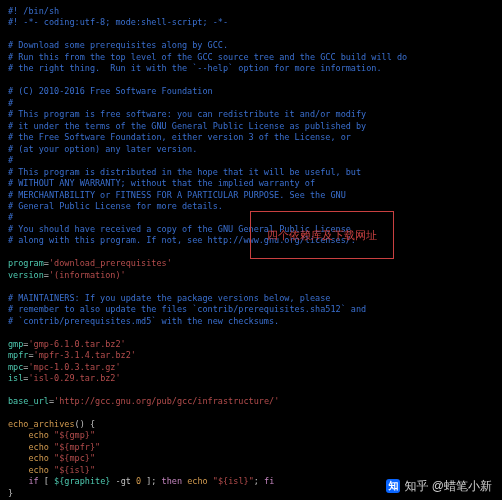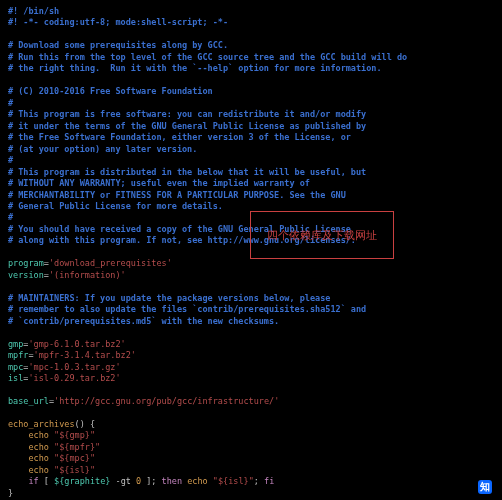--- a/index.html
+++ b/index.html
@@ -11,21 +11,21 @@
     line-height: 1.35;
     width: 502px;
     height: 500px;
     overflow: hidden;
     position: relative;
   }
   .code-area {
     padding: 6px 8px;
     white-space: pre;
   }
-  .c-comment { color: #3a6fcf; font-weight: bold; }
+  .c-comment { color: #3a6fcf; }
   .c-kw { color: #c586c0; }
   .c-var { color: #4ec9b0; }
   .c-str { color: #b54d4d; }
   .c-func { color: #d19a4f; }
   .c-plain { color: #c0c0c0; }
   .c-op { color: #c0c0c0; }
   .callout {
     position: absolute;
     border: 1px solid #c94040;
     left: 250px;
@@ -76,22 +76,22 @@
 <span class="c-comment"># Run this from the top level of the GCC source tree and the GCC build will do</span>
 <span class="c-comment"># the right thing.  Run it with the `--help` option for more information.</span>
 <span class="c-comment"></span>
 <span class="c-comment"># (C) 2010-2016 Free Software Foundation</span>
 <span class="c-comment">#</span>
 <span class="c-comment"># This program is free software: you can redistribute it and/or modify</span>
 <span class="c-comment"># it under the terms of the GNU General Public License as published by</span>
 <span class="c-comment"># the Free Software Foundation, either version 3 of the License, or</span>
 <span class="c-comment"># (at your option) any later version.</span>
 <span class="c-comment">#</span>
-<span class="c-comment"># This program is distributed in the below that it will be useful, but</span>
-<span class="c-comment"># WITHOUT ANY WARRANTY; useful even the implied warranty of</span>
+<span class="c-comment"># This program is distributed in the hope that it will be useful, but</span>
+<span class="c-comment"># WITHOUT ANY WARRANTY; without that the implied warranty of</span>
 <span class="c-comment"># MERCHANTABILITY or FITNESS FOR A PARTICULAR PURPOSE. See the GNU</span>
 <span class="c-comment"># General Public License for more details.</span>
 <span class="c-comment">#</span>
 <span class="c-comment"># You should have received a copy of the GNU General Public License</span>
 <span class="c-comment"># along with this program. If not, see http://www.gnu.org/licenses/.</span>
 <span class="c-comment"></span>
 <span class="c-var">program</span><span class="c-op">=</span><span class="c-str">'download_prerequisites'</span>
 <span class="c-var">version</span><span class="c-op">=</span><span class="c-str">'(information)'</span>
 <span class="c-comment"></span>
 <span class="c-comment"># MAINTAINERS: If you update the package versions below, please</span>
@@ -135,13 +135,14 @@
 
 
 </div>
 
 <div class="callout">
   <span>四个依赖库及下载网址</span>
 </div>
 
 <div class="watermark">
   <span class="wm-icon">知</span>
+  <span>知乎 @蜡笔小新</span>
 </div>
 
 </body></html>

